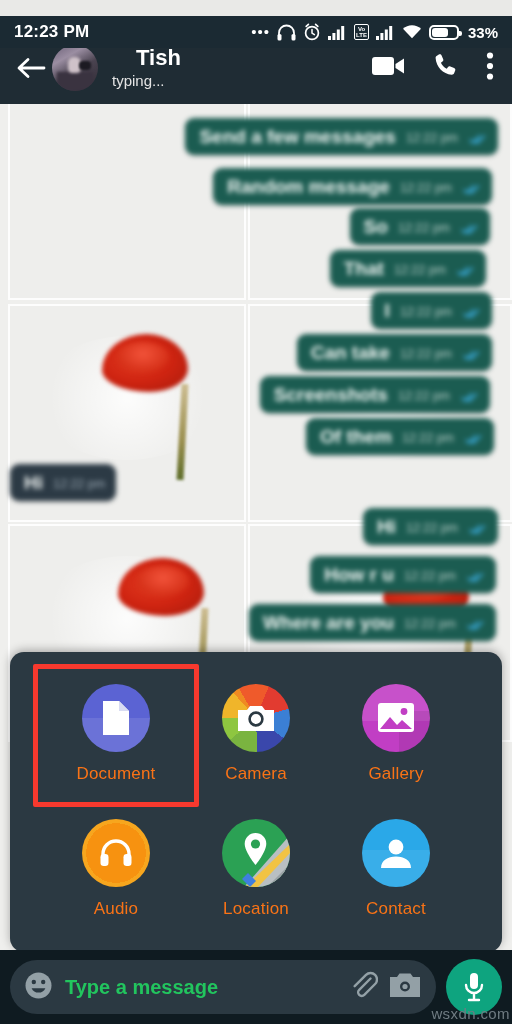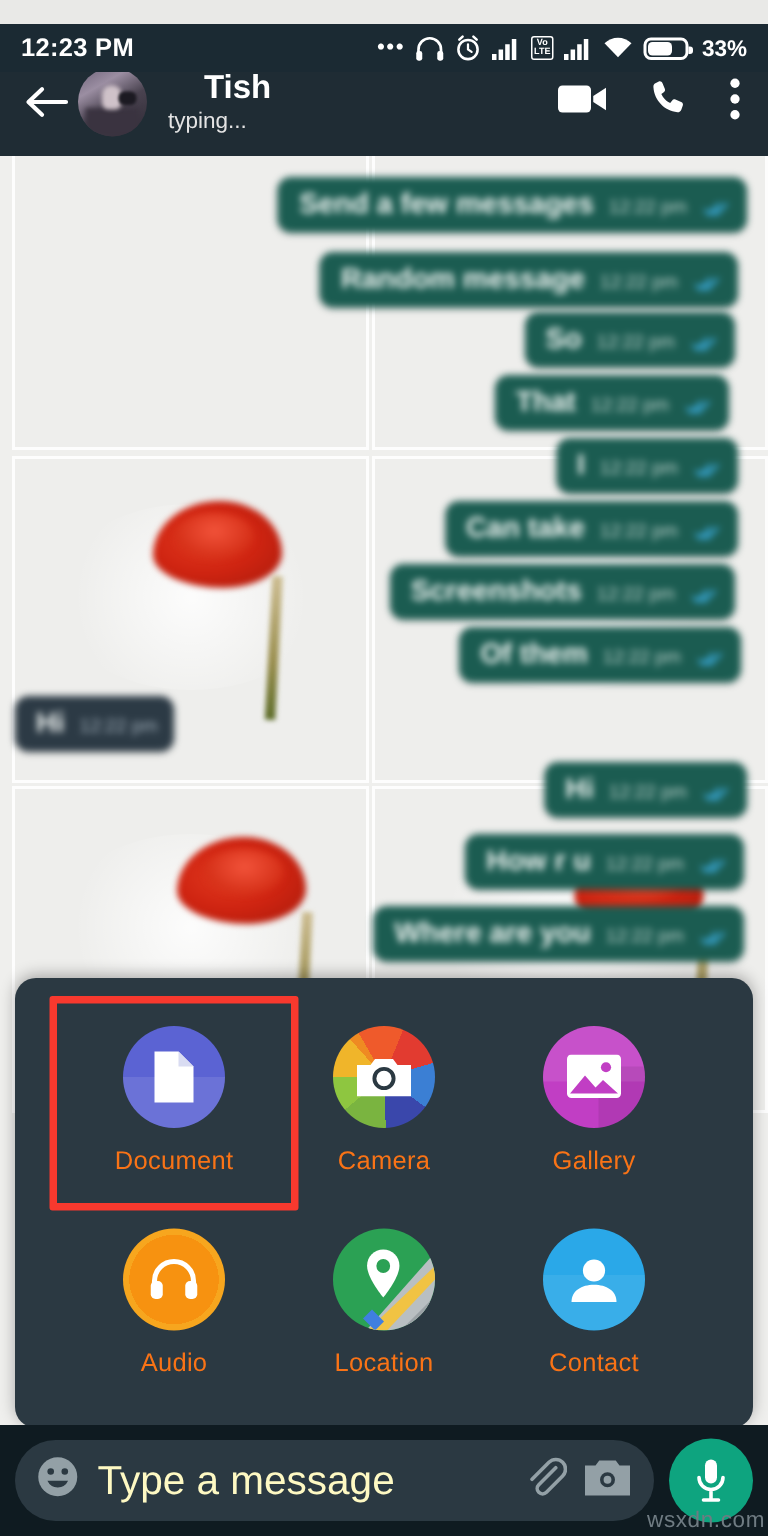--- a/index.html
+++ b/index.html
@@ -193,21 +193,21 @@
     display: flex; align-items: center;
     padding: 0 10px;
     background: #0f1b21;
   }
   .inputfield {
     flex: 1 1 auto; height: 54px;
     background: #2b3942; border-radius: 28px;
     display: flex; align-items: center;
     padding: 0 16px 0 14px; gap: 12px;
   }
-  .input-placeholder { color:#fef9c3; font-size: 27px; flex: 1 1 auto; }
+  .input-placeholder { color:#22c55e; font-size: 20px; flex: 1 1 auto; font-weight: bold; }
   .mic-btn {
     width: 56px; height: 56px; border-radius: 50%;
     background: #0ea47f;
     margin-left: 10px;
     display:flex; align-items:center; justify-content:center;
     flex: 0 0 auto;
   }
   .watermark {
     position: absolute; right: 2px; bottom: 2px;
     color: #6f7b82; font-size: 15px; letter-spacing: .4px;

